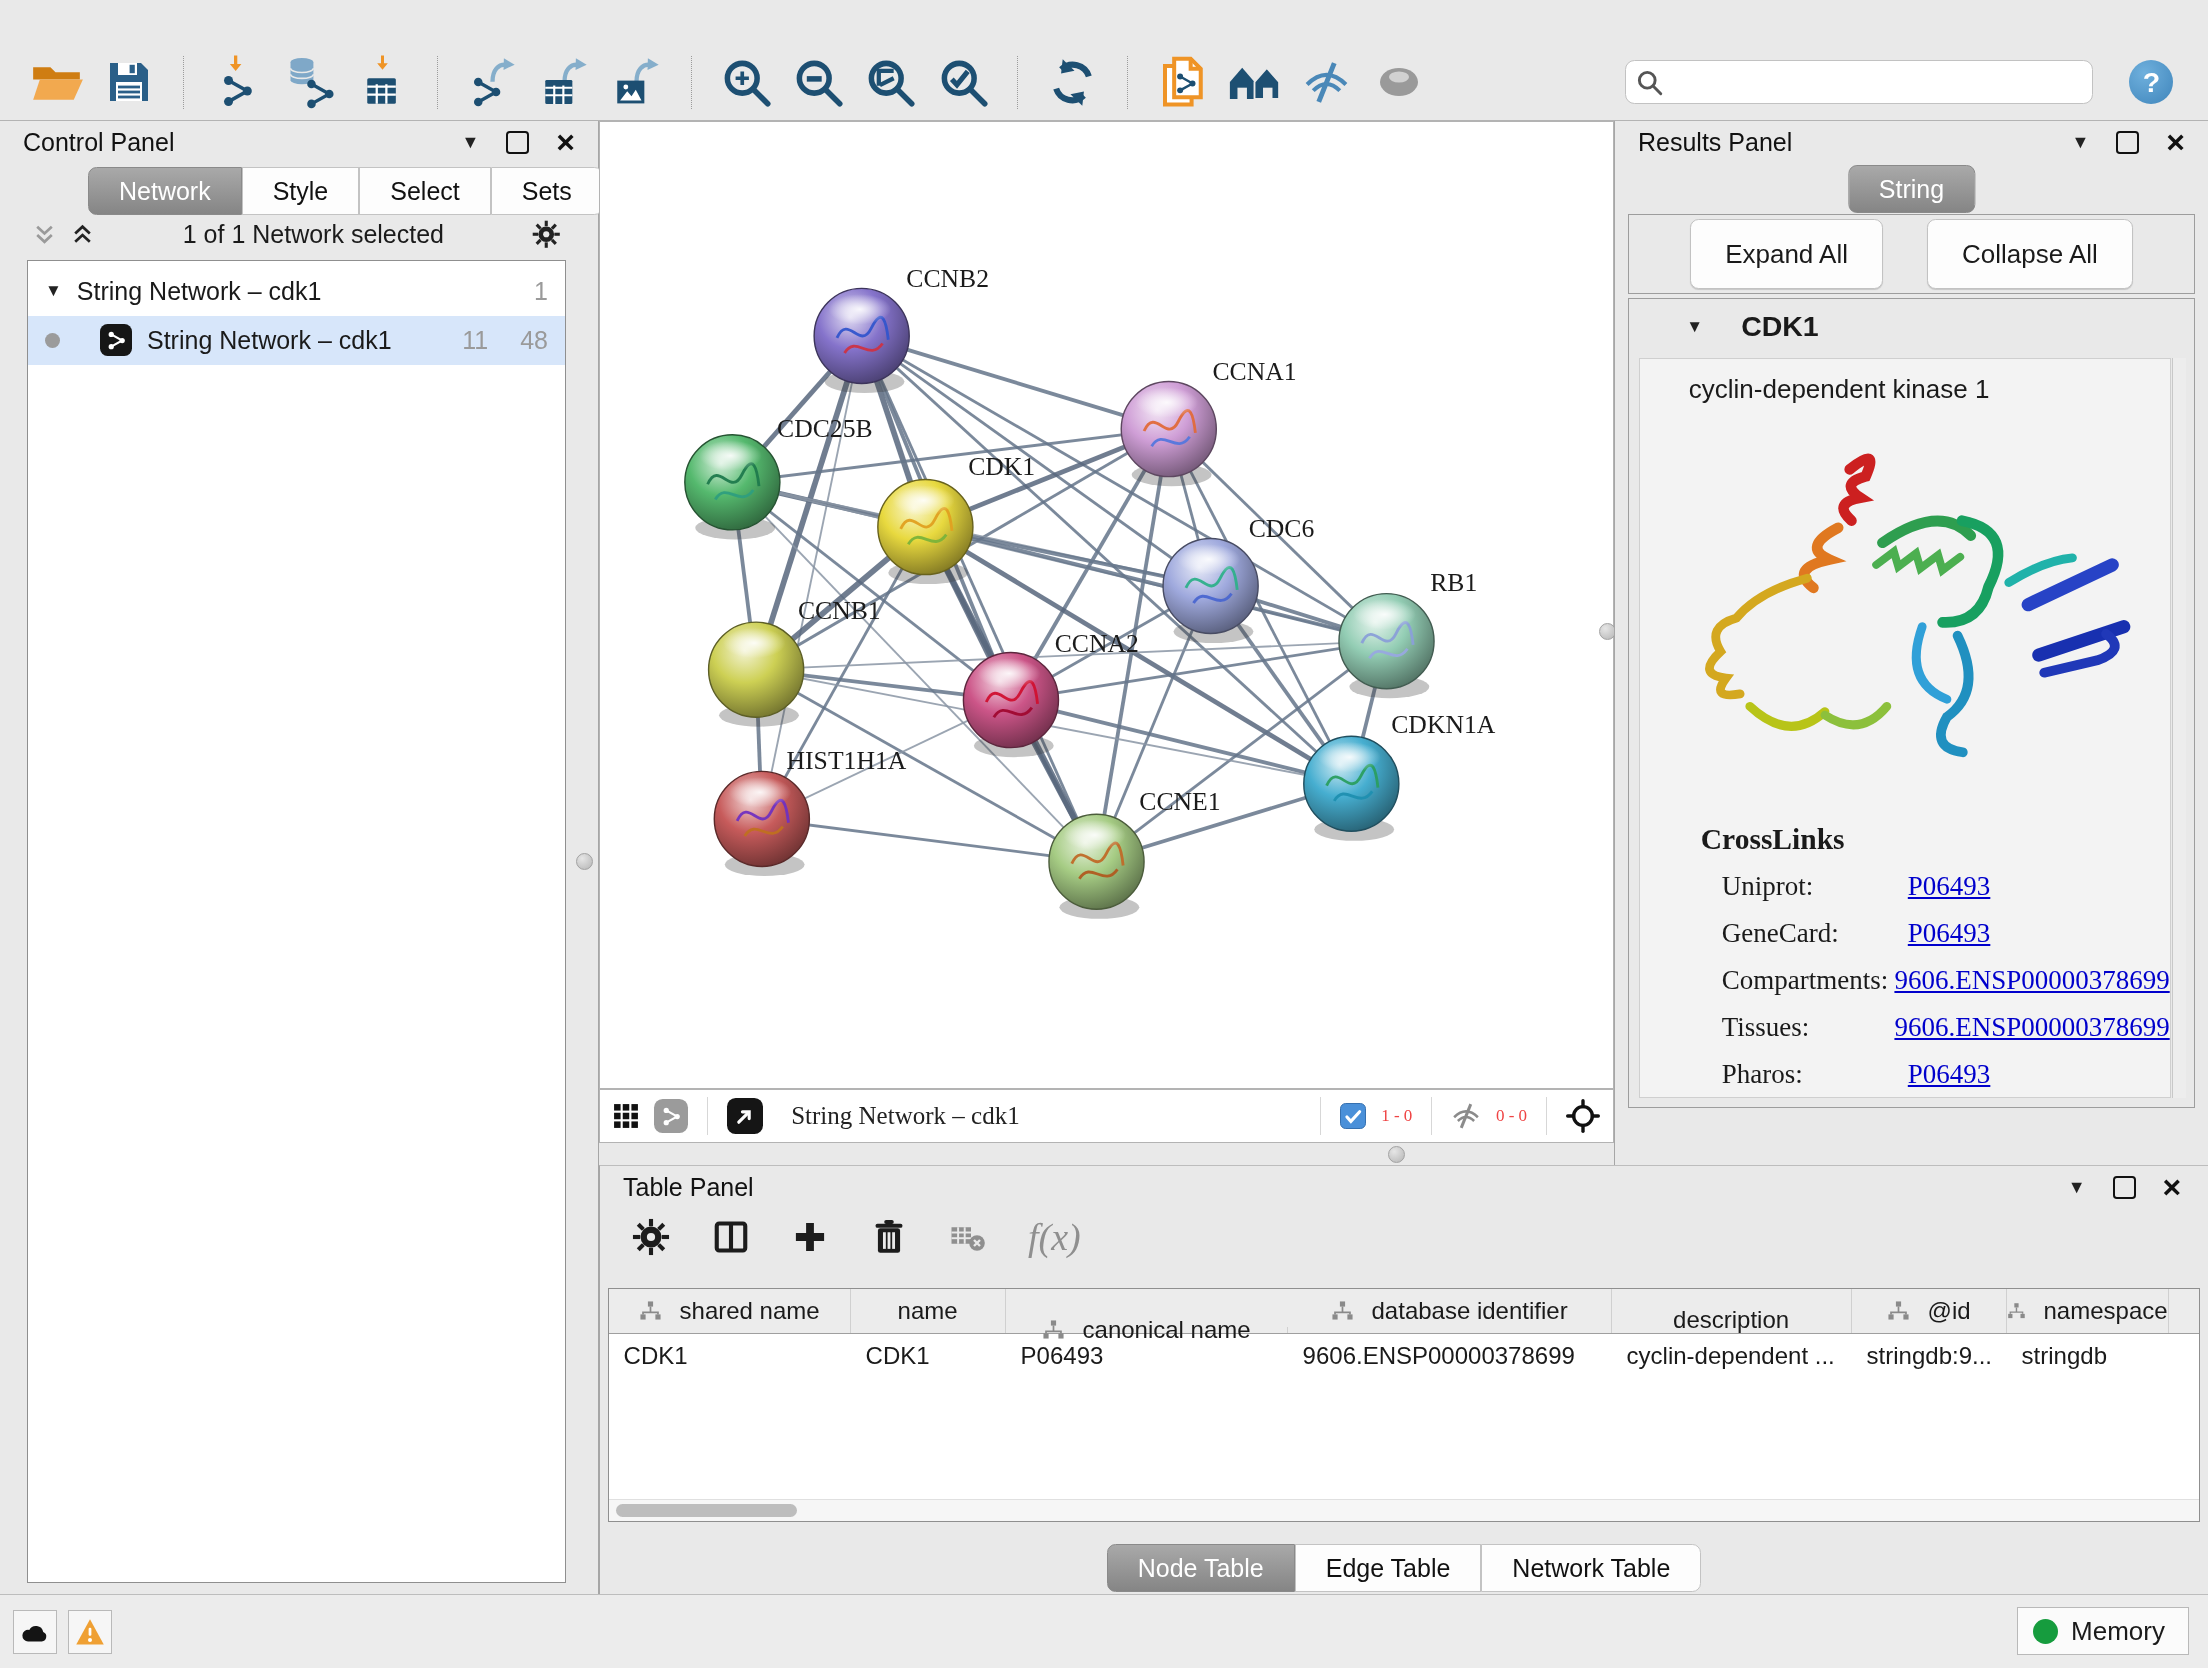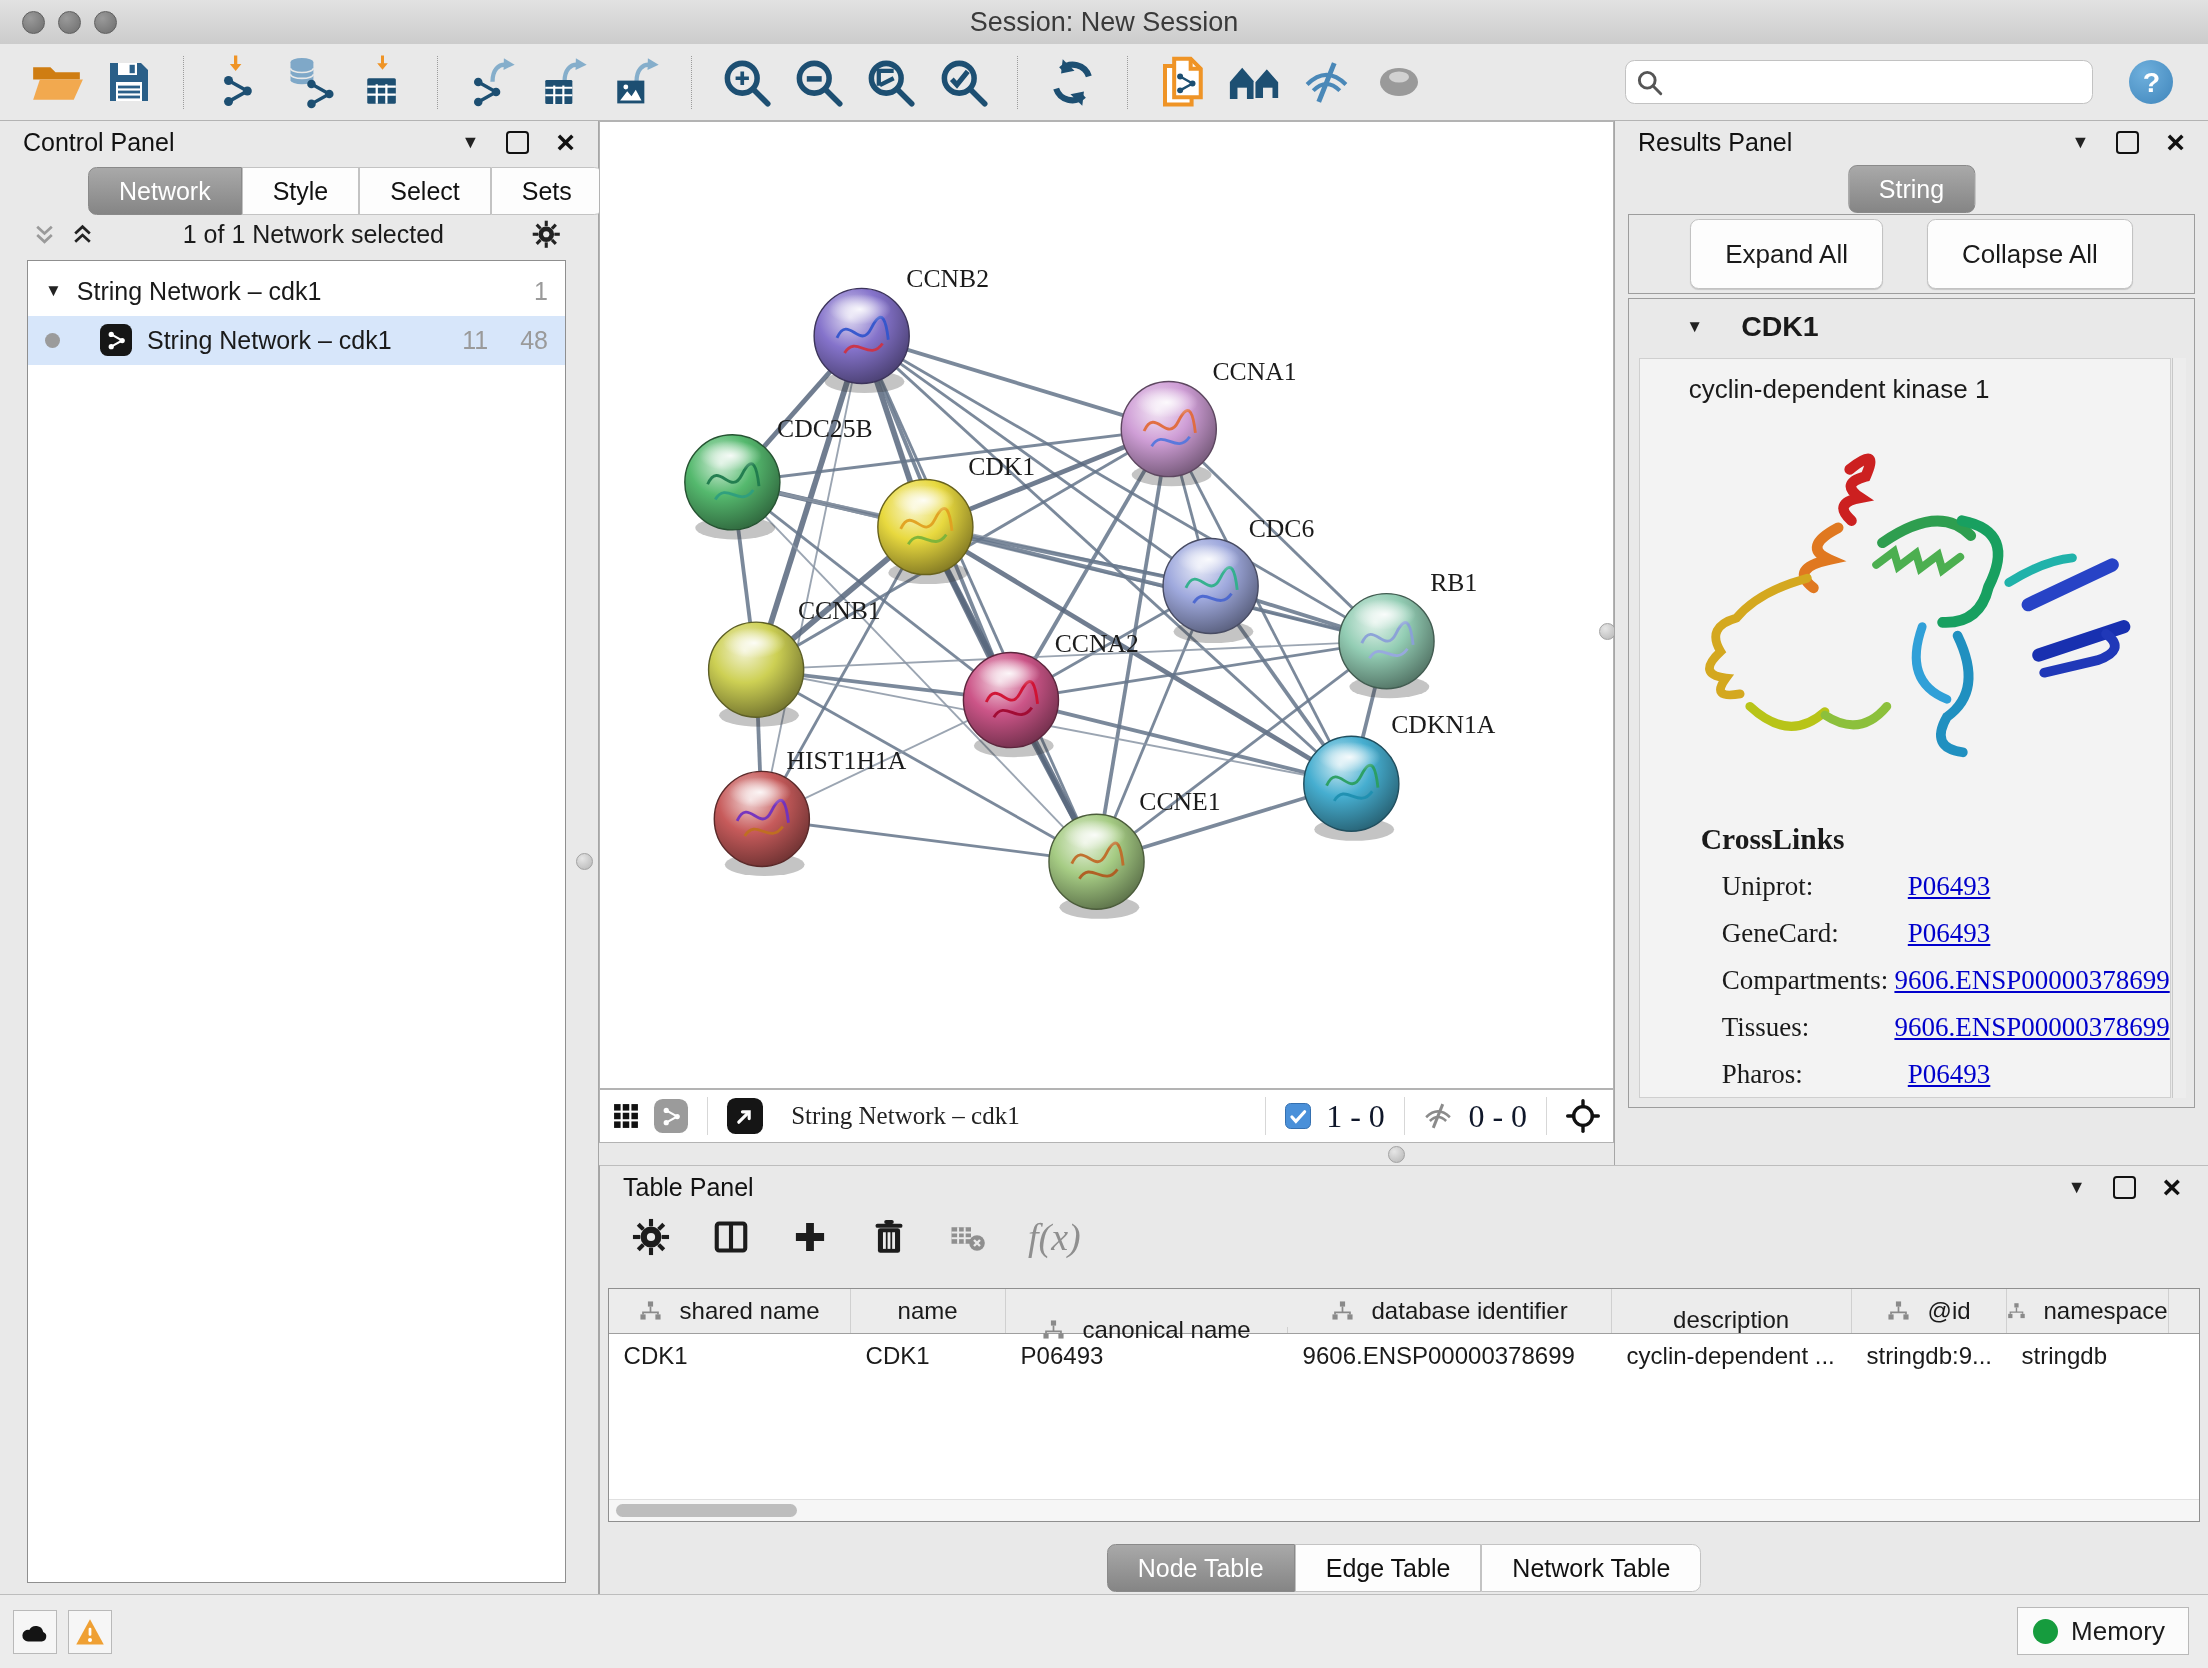--- a/index.html
+++ b/index.html
@@ -55,21 +55,21 @@
   .net-canvas{position:absolute;left:0;right:0;top:0;bottom:54px;background:#fff;
     border:1px solid #b3b3b3;box-sizing:border-box;}
   .net-bar{position:absolute;left:0;right:0;bottom:0;height:54px;background:#fff;
     border:1px solid #b3b3b3;box-sizing:border-box;display:flex;align-items:center;padding:0 13.3px;gap:15px;}
   .badge-gray{width:34px;height:34px;border-radius:8.6px;background:#9b9b9b;display:flex;align-items:center;justify-content:center;}
   .badge-black-lg{width:36px;height:36px;border-radius:8.6px;background:#151515;display:flex;align-items:center;justify-content:center;}
   .nb-sep{width:0;height:38px;border-left:1px solid #d7d7d7;margin:0 3.8px;}
   .nb-title{font-size:25px;color:#222;margin-left:13.3px;}
   .checkbox{width:26px;height:26px;border-radius:5.7px;background:#4a90d9;border:1px solid #3570b0;
     display:flex;align-items:center;justify-content:center;box-sizing:border-box;}
-  .nb-count{font-size:32px;color:#0f172a;}
+  .nb-count{font-size:17px;color:#ef4444;}
   
   .split-dot{position:absolute;width:15px;height:15px;border-radius:50%;
     background:radial-gradient(circle at 35% 30%,#e6e6e6,#b5b5b5);border:1px solid #a2a2a2;}
   
   .results-panel{position:absolute;left:1614px;top:121px;width:594px;height:1044px;background:#e9e9e9;
     border-left:1px solid #a6a6a6;box-sizing:border-box;}
   .rp-tab{position:absolute;top:44px;left:50%;transform:translateX(-50%);}
   .rp-box1{position:absolute;left:13.3px;right:13.3px;top:93px;height:78px;border:1.9px solid #9d9d9d;
     display:flex;align-items:center;justify-content:center;gap:44px;}
   .rp-btn{height:44px;padding:12px 34px;background:#fdfdfd;border:1px solid #c2c2c2;border-radius:8.6px;
@@ -299,26 +299,20 @@
       <path d="M3.5 9.2 a8.5 3.1 0 0 0 17 0 M3.5 13.6 a8.5 3.1 0 0 0 17 0" fill="none" stroke="#e9e9e9" stroke-width="1.2"></path>
     </symbol>
     <symbol id="sy-check" viewBox="0 0 24 24">
       <path d="M4.5 12.5 l4.5 5 L19 6.5" fill="none" stroke="#fff" stroke-width="3.6" stroke-linecap="round"></path>
     </symbol>
   </defs>
 </svg>
 
 <div class="app">
 
-  <div class="titlebar">
-    <span class="tl-dot" style="left:22px"></span>
-    <span class="tl-dot" style="left:58px"></span>
-    <span class="tl-dot" style="left:94px"></span>
-    <div class="win-title">Session: New Session</div>
-  </div>
 
   <div class="toolbar">
     <span class="tbtn">
         <svg width="53" height="49" viewBox="0 0 56 52">
           <use href="#sy-folder" width="56" height="52"></use>
         </svg>
       </span>
     <span class="tbtn">
         <svg width="48" height="48" viewBox="0 0 50 50">
           <use href="#sy-floppy" width="50" height="50"></use>

